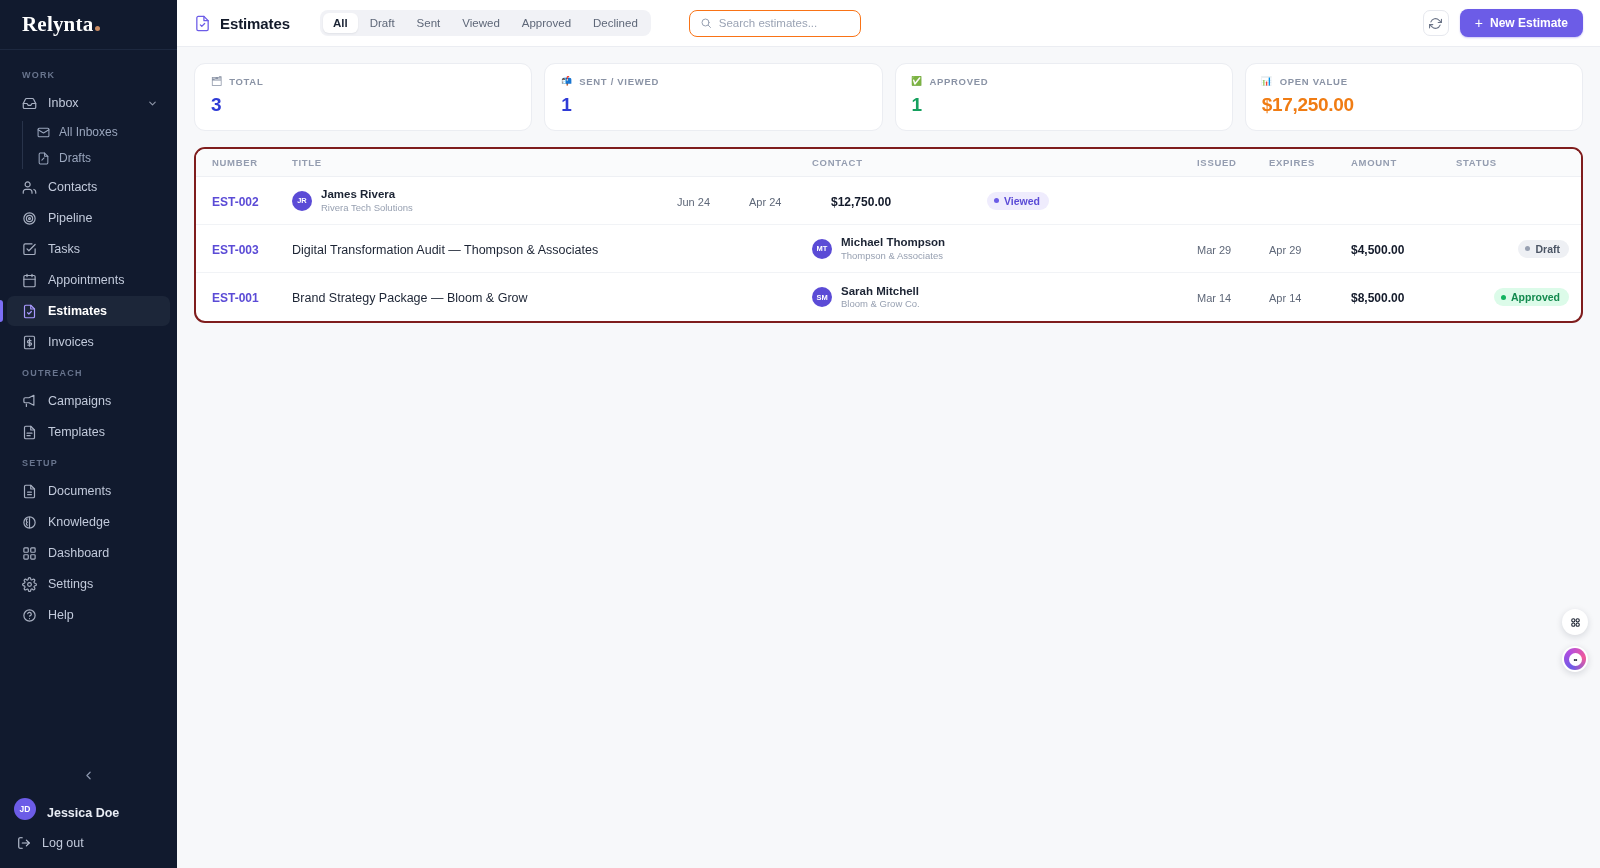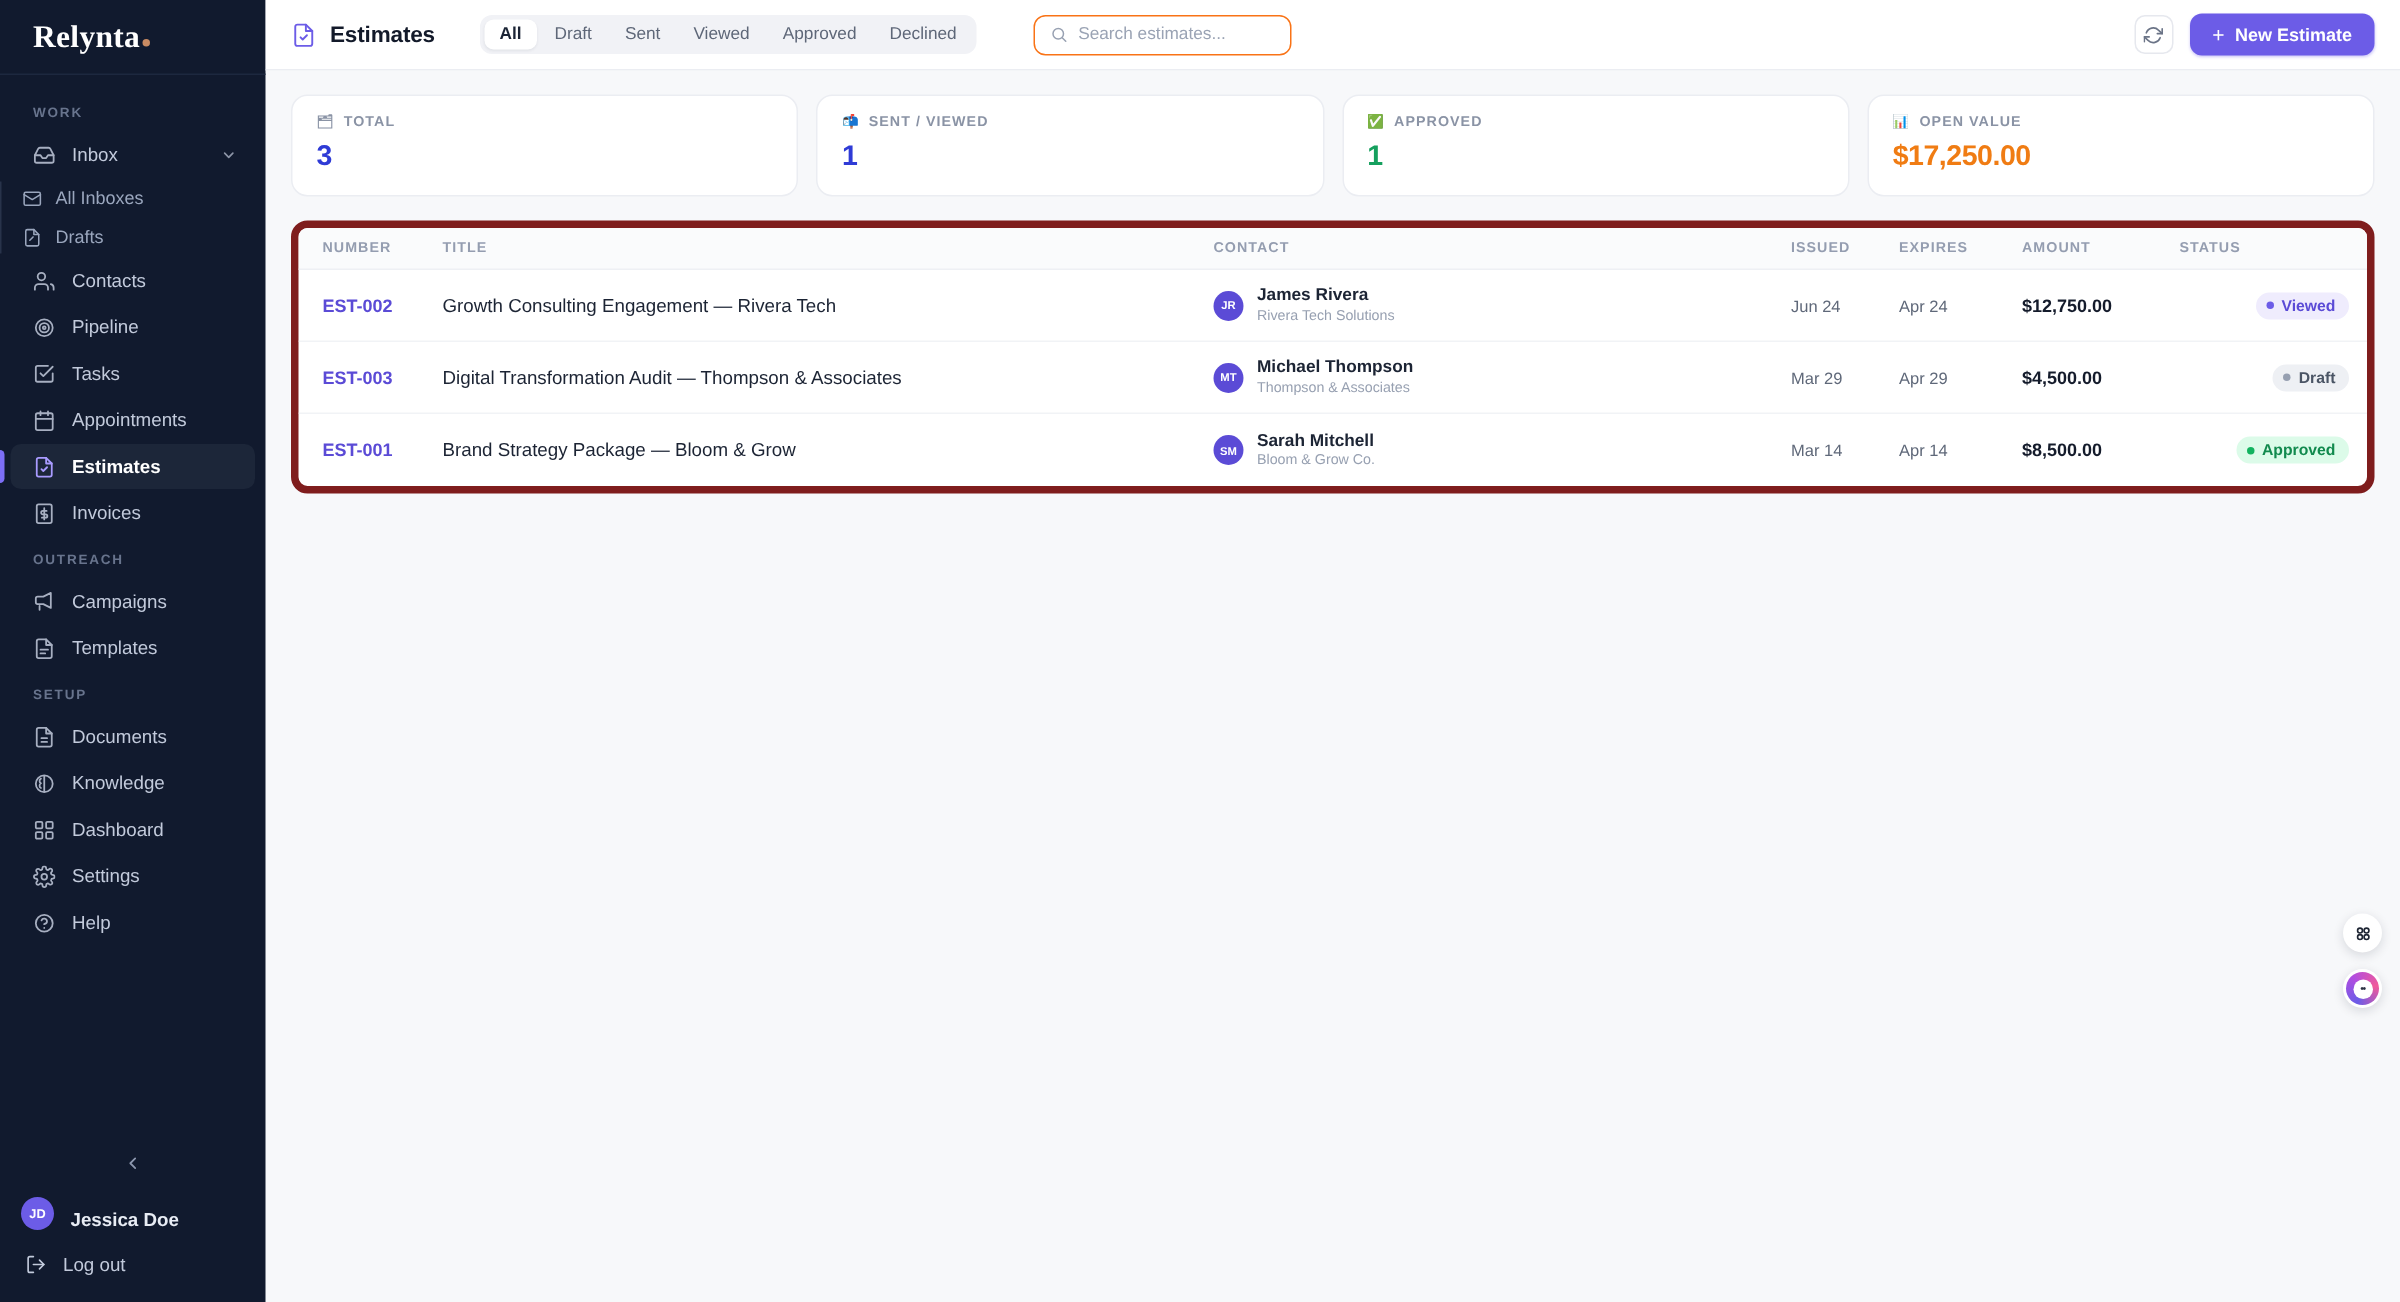--- a/index.html
+++ b/index.html
@@ -48,21 +48,21 @@
   .nav-item .ico { width: 15px; height: 15px; flex: 0 0 15px; display:flex; align-items:center; justify-content:center; opacity: .85; }
   .nav-item .ico svg { width: 15px; height: 15px; display: block; }
   .nav-item.active {
     background: #1c2639; color: #ffffff; font-weight: 600;
   }
   .nav-item.active::before {
     content:""; position: absolute; left: -7px; top: 4px;
     width: 3px; height: 22px; border-radius: 0 3px 3px 0; background: #7c6ef6;
   }
   .nav-item.active .ico { opacity: 1; color: #a99bff; }
-  .nav-sub-wrap { position: relative; padding-left: 0; }
+  .nav-sub-wrap { position: relative; margin-left: 22px; padding-left: 0; }
   .nav-sub-wrap::before {
     content: ""; position: absolute; left: 0; top: 2px; bottom: 2px;
     width: 1px; background: #283category; background: #28334a;
   }
   .nav-sub {
     display: flex; align-items: center; gap: 9px;
     height: 26px; padding-left: 15px; cursor: pointer;
     color: #9aa6bd; font-size: 12px;
   }
   .nav-sub .ico { width: 13px; height: 13px; flex:0 0 13px; display:flex; align-items:center; justify-content:center;}
@@ -148,21 +148,21 @@
   .stat-label {
     display: flex; align-items: center; gap: 6px;
     font-size: 9.5px; font-weight: 700; letter-spacing: .7px;
     color: #8a93a5; text-transform: uppercase; margin-bottom: 7px;
   }
   .stat-emoji { font-size: 9px; line-height: 1; }
   .stat-value { font-size: 19px; font-weight: 700; letter-spacing: -.3px; }
 
   
   .table-card {
-    background: #ffffff; border: 5px solid #7f1d1d; border-radius: 11px; overflow: hidden;
+    background: #ffffff; border: 2px solid #7f1d1d; border-radius: 11px; overflow: hidden;
   }
   .t-head {
     display: flex; align-items: center; height: 28px;
     background: #fafbfc; border-bottom: 1px solid #eef0f4;
     font-size: 9.5px; font-weight: 700; letter-spacing: .7px;
     color: #949db0; text-transform: uppercase;
   }
   .t-row {
     display: flex; align-items: center; height: 48px;
     border-bottom: 1px solid #f1f3f6; cursor: pointer;
@@ -525,21 +525,20 @@
             <div class="c-title">TITLE</div>
             <div class="c-contact">CONTACT</div>
             <div class="c-issued">ISSUED</div>
             <div class="c-expires">EXPIRES</div>
             <div class="c-amount">AMOUNT</div>
             <div class="c-status">STATUS</div>
           </div>
 
           <div class="t-row">
             <div class="c-number"><span class="est-no">EST-002</span></div>
-            <div class="c-title"><span class="est-title">Growth Consulting Engagement — Rivera Tech</span></div>
             <div class="c-contact">
               <div class="contact-cell">
                 <span class="avatar">JR</span>
                 <span>
                   <div class="contact-name">James Rivera</div>
                   <div class="contact-org">Rivera Tech Solutions</div>
                 </span>
               </div>
             </div>
             <div class="c-issued"><span class="date-txt">Jun 24</span></div>

